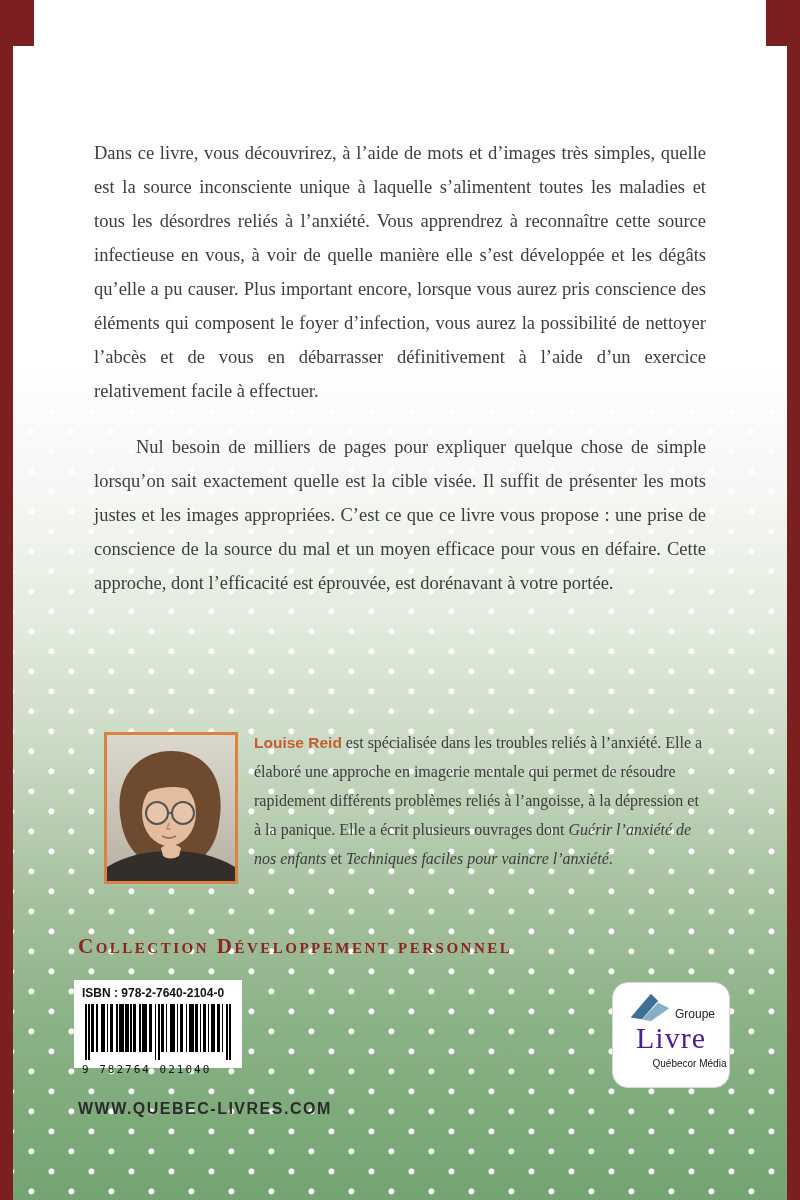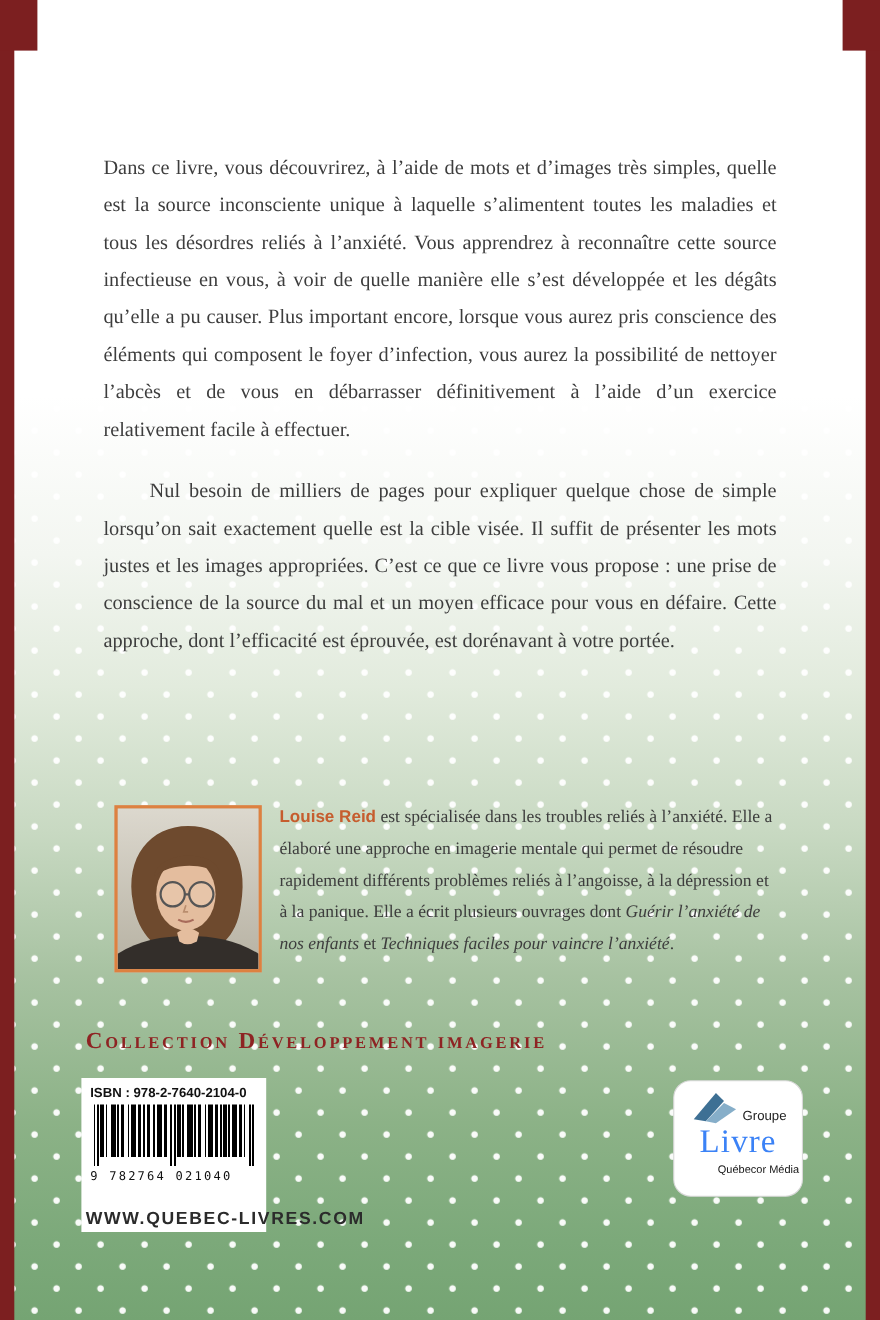--- a/index.html
+++ b/index.html
@@ -42,42 +42,42 @@
   .bio .author{color:#c65d2e;font-weight:bold;font-family:"Liberation Sans",sans-serif;font-size:15.5px;}
   .bio em{font-style:italic;}
 
   .collection{
     position:absolute;left:78px;top:934px;
     font-variant:small-caps;font-weight:bold;letter-spacing:2.5px;
     font-size:21px;color:#8e2323;
   }
 
   .isbn-box{
-    position:absolute;left:74px;top:980px;width:168px;height:140px;
+    position:absolute;left:74px;top:980px;width:168px;height:88px;
     background:#ffffff;box-sizing:border-box;padding:6px 8px 4px 8px;
   }
   .isbn-label{
     font-family:"Liberation Sans",sans-serif;font-weight:bold;
     font-size:12px;color:#111;white-space:nowrap;margin-bottom:4px;
   }
   .barcode{display:block;width:152px;height:58px;}
   .barcode-digits{
     font-family:"DejaVu Sans Mono",monospace;font-size:11px;color:#111;
     text-align:left;letter-spacing:2px;margin-top:1px;
   }
 
   .logo-box{
     position:absolute;right:70px;top:982px;width:118px;height:106px;
     background:#ffffff;border:1px solid #d8d8d8;border-radius:16px;
     box-sizing:border-box;display:flex;flex-direction:column;align-items:center;
     padding-top:7px;
   }
   .logo-row1{display:flex;align-items:flex-end;gap:4px;}
   .logo-groupe{font-family:"Liberation Sans",sans-serif;font-size:12px;color:#222;padding-bottom:2px;}
-  .logo-livre{font-family:"Liberation Serif",serif;font-size:30px;line-height:30px;color:#3b82f6;letter-spacing:1px;}
+  .logo-livre{font-family:"Liberation Serif",serif;font-size:30px;line-height:30px;color:#4c1d95;letter-spacing:1px;}
   .logo-quebecor{font-family:"Liberation Sans",sans-serif;font-size:10px;font-weight:normal;color:#141414;margin-top:5px;margin-left:37px;}
 
   .website{
     position:absolute;left:78px;top:1100px;
     font-family:"Liberation Sans",sans-serif;font-weight:bold;
     font-size:16px;letter-spacing:1.5px;color:#2b2b2b;text-transform:uppercase;
   }
 </style>
 </head>
 <body>
@@ -112,21 +112,21 @@
         <line x1="61" y1="78" x2="65" y2="78" stroke="#555555" stroke-width="2"></line>
         <path d="M62,88 l-2,6 l4,0" fill="none" stroke="#b98d6e" stroke-width="1.5"></path>
         <path d="M55,101 q7,4 14,0" fill="none" stroke="#a86b5a" stroke-width="2"></path>
         <path d="M0,146 L0,132 C20,120 40,116 64,116 C88,116 108,120 128,132 L128,146 Z" fill="#332e2a"></path>
         <path d="M54,113 q10,-8 20,0 l-2,8 q-9,5 -16,0 Z" fill="#e4bd9e"></path>
       </svg>
     </div>
     <p><span class="author">Louise Reid</span><span> est spécialisée dans les troubles reliés à l’anxiété. Elle a élaboré une approche en imagerie mentale qui permet de résoudre rapidement différents problèmes reliés à l’angoisse, à la dépression et à la panique. Elle a écrit plusieurs ouvrages dont </span><em>Guérir l’anxiété de nos enfants</em><span> et </span><em>Techniques faciles pour vaincre l’anxiété</em><span>.</span></p>
   </div>
 
-  <div class="collection">Collection Développement imagerie</div>
+  <div class="collection">Collection Développement personnel</div>
 
   <div class="isbn-box">
     <div class="isbn-label">ISBN : 978-2-7640-2104-0</div>
     <svg class="barcode" viewBox="0 0 98 58" preserveAspectRatio="none" shape-rendering="crispEdges">
       <rect x="2" y="0" width="1" height="56" fill="#000"></rect>
       <rect x="4" y="0" width="1" height="56" fill="#000"></rect>
       <rect x="6" y="0" width="2" height="48" fill="#000"></rect>
       <rect x="9" y="0" width="1" height="48" fill="#000"></rect>
       <rect x="12" y="0" width="3" height="48" fill="#000"></rect>
       <rect x="16" y="0" width="1" height="48" fill="#000"></rect>

